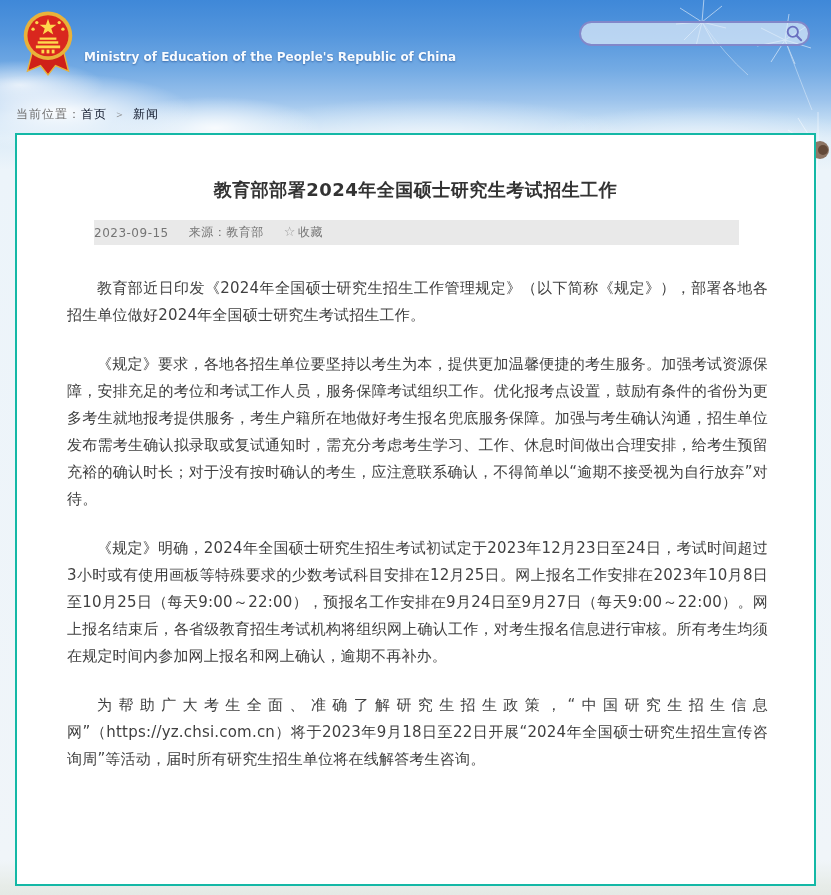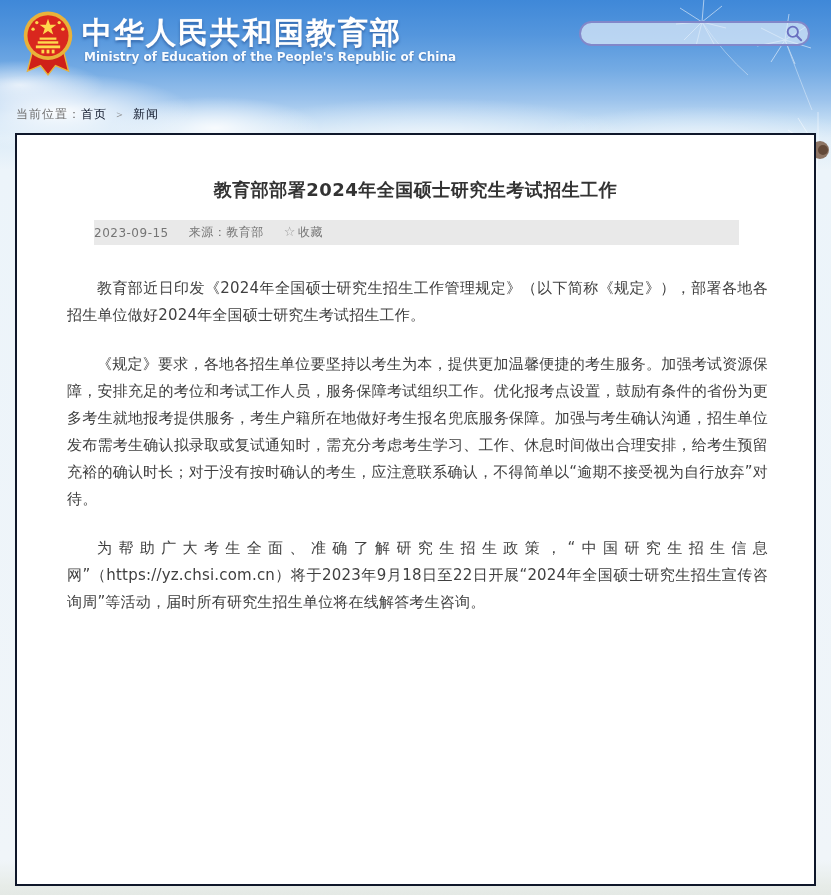--- a/index.html
+++ b/index.html
@@ -58,21 +58,21 @@
   
   .breadcrumb{
     position:absolute;left:16px;top:106px;z-index:3;
     font-size:12px;color:#6e6e6e;letter-spacing:1px;
   }
   .breadcrumb a{color:#0f172a;text-decoration:none;cursor:pointer;}
   .breadcrumb .sep{margin:0 7px;color:#8a8a8a;font-size:11px;}
   
   .content-box{
     position:absolute;left:15px;top:133px;width:801px;height:753px;z-index:2;
-    background:#ffffff;border:2px solid #0f172a;box-sizing:border-box;overflow:hidden;
+    background:#ffffff;border:2px solid #14b8a6;box-sizing:border-box;overflow:hidden;
   }
   .article-title{
     margin:43px 30px 0;text-align:center;
     font-size:18px;font-weight:bold;color:#333333;letter-spacing:.5px;
   }
   .meta-bar{
     margin:18px 0 0 77px;width:645px;height:25px;box-sizing:border-box;
     background:#e9e9e9;display:flex;align-items:center;
     font-size:12px;color:#757575;letter-spacing:.5px;
   }
@@ -143,21 +143,20 @@
       <circle cx="42" cy="14" r="1.8" fill="#ffd84d"></circle>
       <circle cx="14" cy="21" r="1.8" fill="#ffd84d"></circle>
       <circle cx="46" cy="21" r="1.8" fill="#ffd84d"></circle>
       <rect x="21" y="30" width="18" height="2.4" fill="#ffd84d"></rect>
       <rect x="19" y="34" width="22" height="2.6" fill="#ffd84d"></rect>
       <rect x="17" y="38.5" width="26" height="3" fill="#ffd84d"></rect>
       <rect x="23" y="43" width="3" height="4" fill="#ffd84d"></rect>
       <rect x="28.5" y="43" width="3" height="4" fill="#ffd84d"></rect>
       <rect x="34" y="43" width="3" height="4" fill="#ffd84d"></rect>
     </svg>
-    <div class="site-title">中华人民共和国教育部</div>
     <div class="site-subtitle">Ministry of Education of the People's Republic of China</div>
   </div>
 
   <div class="search">
     <input type="text" placeholder="" value="" style="">
     <button class="search-btn">
       <svg width="19" height="19" viewBox="0 0 20 20">
         <circle cx="8.2" cy="8.2" r="5.4" fill="none" stroke="#6a70c0" stroke-width="2"></circle>
         <line x1="12.4" y1="12.4" x2="17" y2="17" stroke="#6a70c0" stroke-width="2.2" stroke-linecap="round"></line>
       </svg>
@@ -174,15 +173,16 @@
 
   <div class="meta-bar">
     <span class="m-item">2023-09-15</span>
     <span class="m-item">来源：教育部</span>
     <button class="fav-btn"><span class="star">☆</span><span>收藏</span></button>
   </div>
 
   <div class="article-body">
     <p>教育部近日印发《2024年全国硕士研究生招生工作管理规定》（以下简称《规定》），部署各地各招生单位做好2024年全国硕士研究生考试招生工作。</p>
     <p>《规定》要求，各地各招生单位要坚持以考生为本，提供更加温馨便捷的考生服务。加强考试资源保障，安排充足的考位和考试工作人员，服务保障考试组织工作。优化报考点设置，鼓励有条件的省份为更多考生就地报考提供服务，考生户籍所在地做好考生报名兜底服务保障。加强与考生确认沟通，招生单位发布需考生确认拟录取或复试通知时，需充分考虑考生学习、工作、休息时间做出合理安排，给考生预留充裕的确认时长；对于没有按时确认的考生，应注意联系确认，不得简单以“逾期不接受视为自行放弃”对待。</p>
+    <p>《规定》明确，2024年全国硕士研究生招生考试初试定于2023年12月23日至24日，考试时间超过3小时或有使用画板等特殊要求的少数考试科目安排在12月25日。网上报名工作安排在2023年10月8日至10月25日（每天9:00～22:00），预报名工作安排在9月24日至9月27日（每天9:00～22:00）。网上报名结束后，各省级教育招生考试机构将组织网上确认工作，对考生报名信息进行审核。所有考生均须在规定时间内参加网上报名和网上确认，逾期不再补办。</p>
     <p>为帮助广大考生全面、准确了解研究生招生政策，“中国研究生招生信息网”（https://yz.chsi.com.cn）将于2023年9月18日至22日开展“2024年全国硕士研究生招生宣传咨询周”等活动，届时所有研究生招生单位将在线解答考生咨询。</p>
   </div>
 </div>
 
 </body></html>

